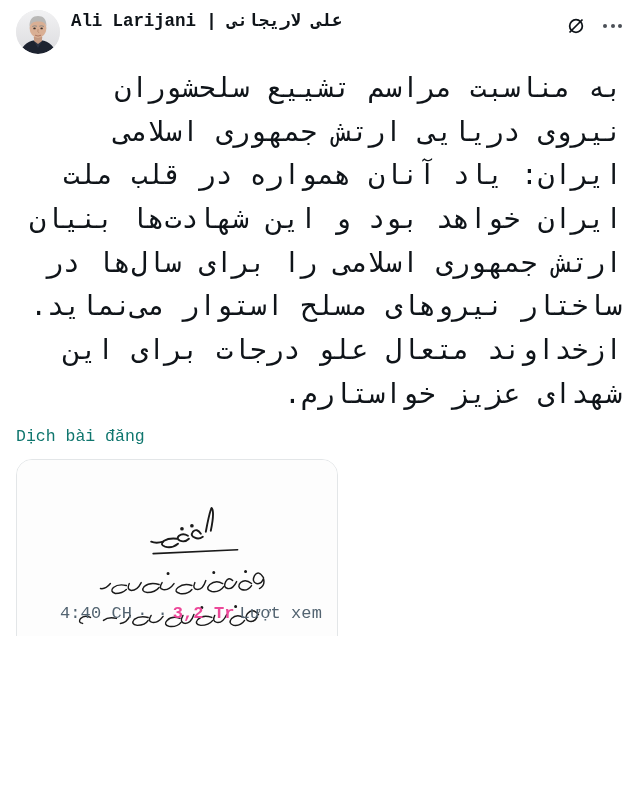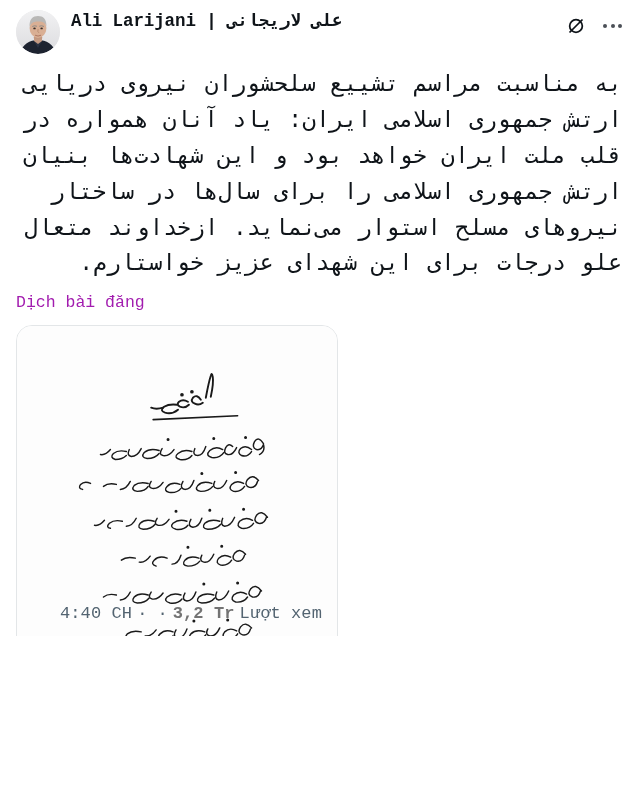--- a/index.html
+++ b/index.html
@@ -100,35 +100,35 @@
     height:4px;
     border-radius:50%;
     background:#4b5057;
   }
 
   
   .post-text {
     direction:rtl;
     text-align:right;
     unicode-bidi:plaintext;
-    font-size:23px;
+    font-size:28px;
     line-height:1.56;
     color:#0f1419;
     margin-top:12px;
     padding:0 2px 0 4px;
     font-weight:400;
     word-spacing:0.5px;
   }
 
   
   .translate-link {
     display:inline-block;
     direction:ltr;
     font-size:16.5px;
-    color:#a21caf;
+    color:#0f766e;
     margin-top:9px;
     margin-bottom:10px;
     cursor:pointer;
     line-height:1.3;
   }
 
   
   .media-card {
     width:322px;
     height:551px;
@@ -153,21 +153,21 @@
     display:flex;
     align-items:baseline;
     gap:0;
     white-space:nowrap;
     letter-spacing:0.1px;
     padding-left:44px;
   }
   .post-footer .sep { padding:0 5px; }
   .post-footer .views-count {
     font-weight:700;
-    color:#737373;
+    color:#ec4899;
   }
   .post-footer .views-label { padding-left:5px; }
 </style>
 </head>
 <body>
 
 <div class="post">
 
   
   <div class="post-header">

